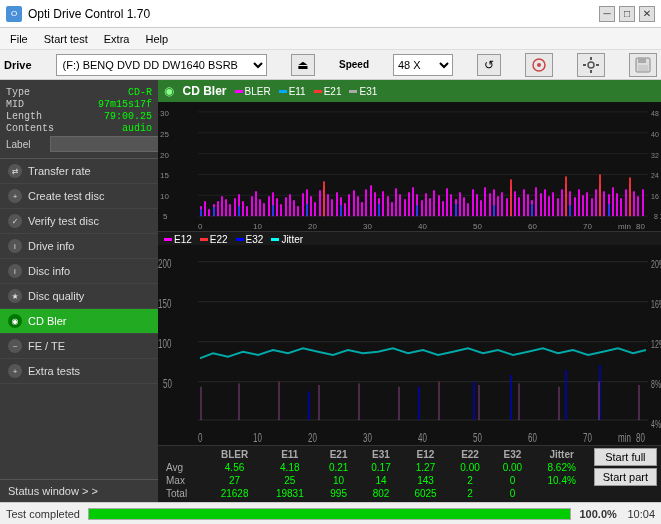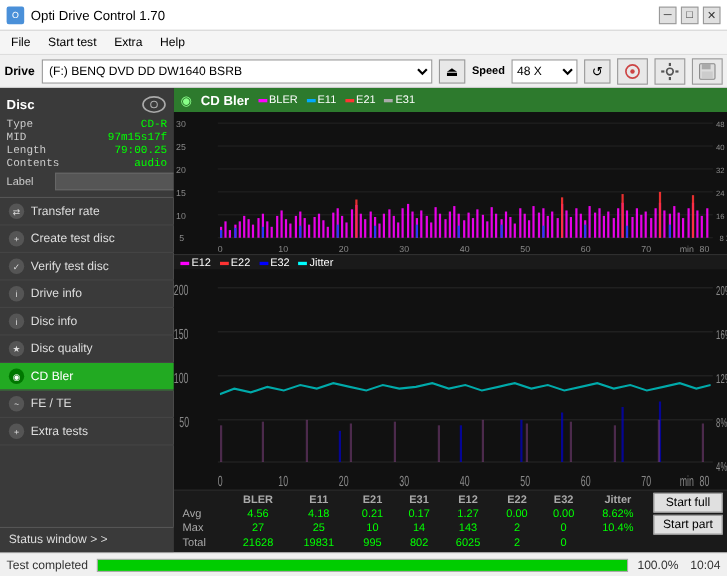--- a/index.html
+++ b/index.html
@@ -33,21 +33,21 @@
     .menubar-item { padding: 2px 6px; cursor: pointer; font-size: 11px; }
 
     
     .drivebar {
       background: #f0f0f0;
       display: flex;
       align-items: center;
       padding: 2px 4px;
       height: 30px;
       border-bottom: 1px solid #ccc;
-      gap: 6px;
+      gap: 24px;
       justify-content: space-between;
     }
     .drive-label { font-weight: 600; font-size: 11px; }
     .drive-select {
       flex: 1;
       height: 22px;
       font-size: 11px;
       border: 1px solid #999;
       background: white;
       padding: 0 2px;
@@ -165,21 +165,21 @@
       display: flex;
       align-items: center;
       padding: 2px 6px;
       height: 22px;
       border-top: 1px solid #ccc;
       gap: 8px;
     }
     .status-text { font-size: 11px; color: #333; }
     .progress-bar-container { flex: 1; height: 12px; background: #ddd; border: 1px solid #aaa; }
     .progress-bar { height: 100%; background: #00cc00; }
-    .status-percent { font-size: 11px; color: #333; min-width: 40px; }
+    .status-percent { font-size: 11px; color: #333; min-width: 40px; font-weight: bold; }
     .status-time { font-size: 11px; color: #333; }
   </style>
 </head>
 <body>
 
 <div class="titlebar">
   <div class="titlebar-left">
     <div class="titlebar-logo">O</div>
     <span>Opti Drive Control 1.70</span>
   </div>
@@ -230,29 +230,20 @@
         <rect x="3" y="8" width="10" height="6" fill="#ccc"></rect>
       </svg>
   </div>
 </div>
 
 <div class="main-content">
 
   <div class="sidebar">
 
     <div class="disc-info-panel">
-      <div class="disc-info-header">
-        <span class="disc-label">Disc</span>
-        <div class="disc-icon">
-          <svg width="24" height="18" viewBox="0 0 24 18">
-              <ellipse cx="12" cy="9" rx="10" ry="7" fill="none" stroke="#aaa" stroke-width="1.5"></ellipse>
-              <ellipse cx="12" cy="9" rx="3" ry="3" fill="none" stroke="#aaa" stroke-width="1"></ellipse>
-            </svg>
-        </div>
-      </div>
       <div class="disc-row">
         <span class="disc-key">Type</span>
         <span class="disc-value">CD-R</span>
       </div>
       <div class="disc-row">
         <span class="disc-key">MID</span>
         <span class="disc-value">97m15s17f</span>
       </div>
       <div class="disc-row">
         <span class="disc-key">Length</span>

